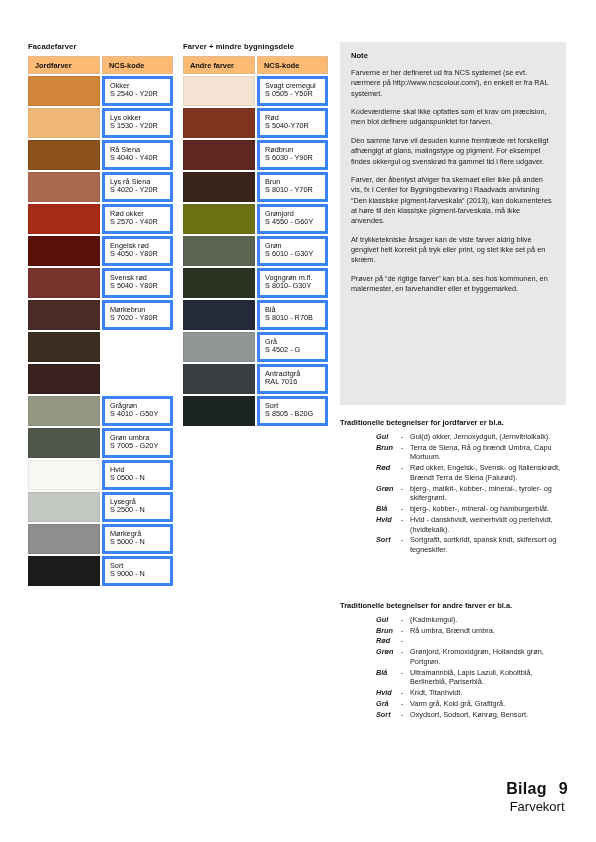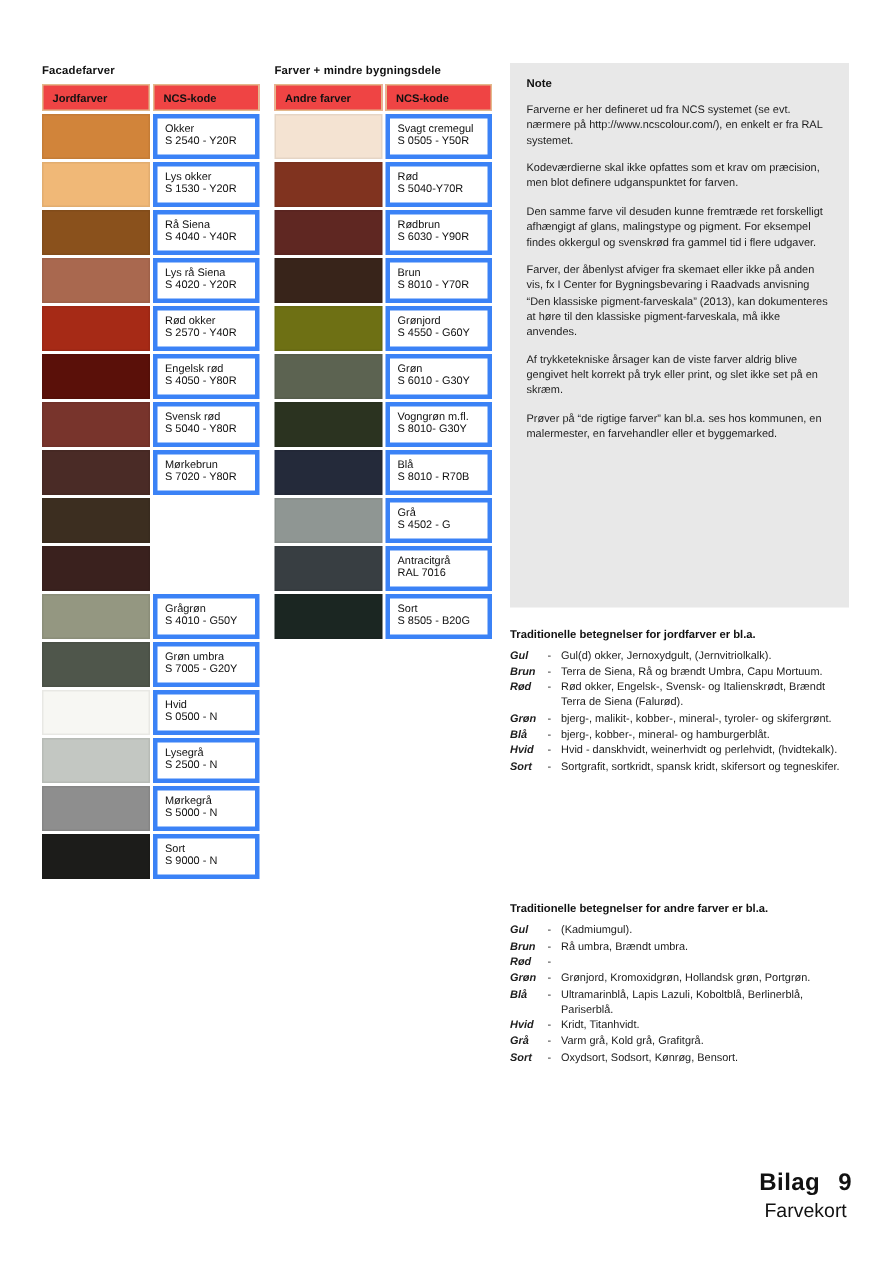--- a/index.html
+++ b/index.html
@@ -21,21 +21,21 @@
     font-size: 7.6px; font-weight: bold; letter-spacing: .1px;
     margin-bottom: 5px; color: #111;
   }
 
   .hdr-row { display: flex; gap: 2px; margin-bottom: 2px; }
   .hdr-cell {
     border: 1px solid #e3b98c;
     height: 18px; display: flex; align-items: center;
     padding-left: 6px;
     font-size: 7.4px; font-weight: bold; color: #111;
-    background: #ef4444;
+    background: #fdba74;
   }
   .hdr-swatch { width: 72px; }
   .hdr-code { width: 71px; }
 
   .row { display: flex; gap: 2px; margin-bottom: 2px; }
   .swatch {
     width: 72px; height: 30px;
     border: 1px solid rgba(0,0,0,0.06);
   }
   .codecell {
@@ -64,21 +64,21 @@
   }
 
   
   .trad { position: absolute; left: 340px; width: 226px; }
   .trad-a { top: 418px; }
   .trad-b { top: 601px; }
   .trad h4 {
     font-size: 7.5px; font-weight: bold; color: #111;
     line-height: 1.3; margin-bottom: 4px;
   }
-  .tline { display: flex; font-size: 7.3px; line-height: 1.34; color: #1d1d1d; margin-bottom: 1px; }
+  .tline { display: flex; font-size: 7.3px; line-height: 1.34; color: #1d1d1d; margin-bottom: 1px; margin-left: 36px; }
   .tterm { width: 25px; flex: 0 0 25px; font-style: italic; font-weight: bold; }
   .tdash { width: 9px; flex: 0 0 9px; }
   .tdesc { flex: 1 1 auto; }
 
   
   .footer { position: absolute; right: 12px; bottom: 28px; text-align: center; }
   .f-main { font-size: 16px; font-weight: bold; color: #111; letter-spacing: .3px; }
   .f-main .num { margin-left: 12px; }
   .f-sub { font-size: 13px; color: #111; margin-top: 1px; }
 </style>

